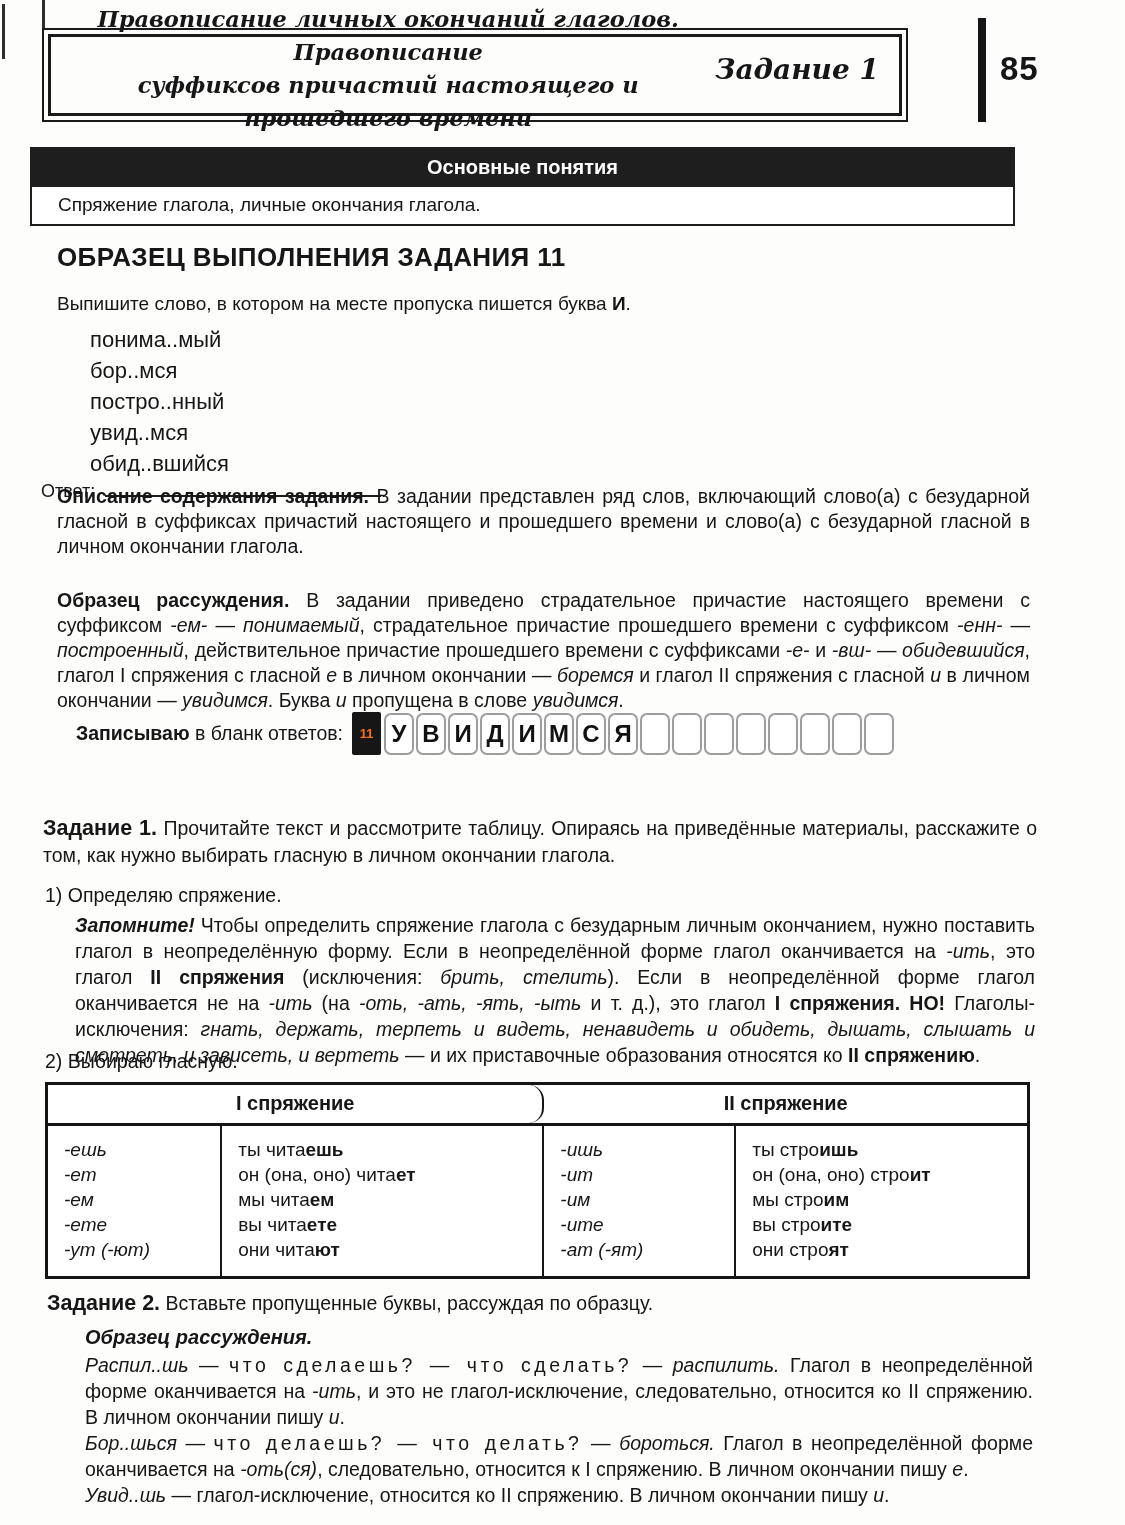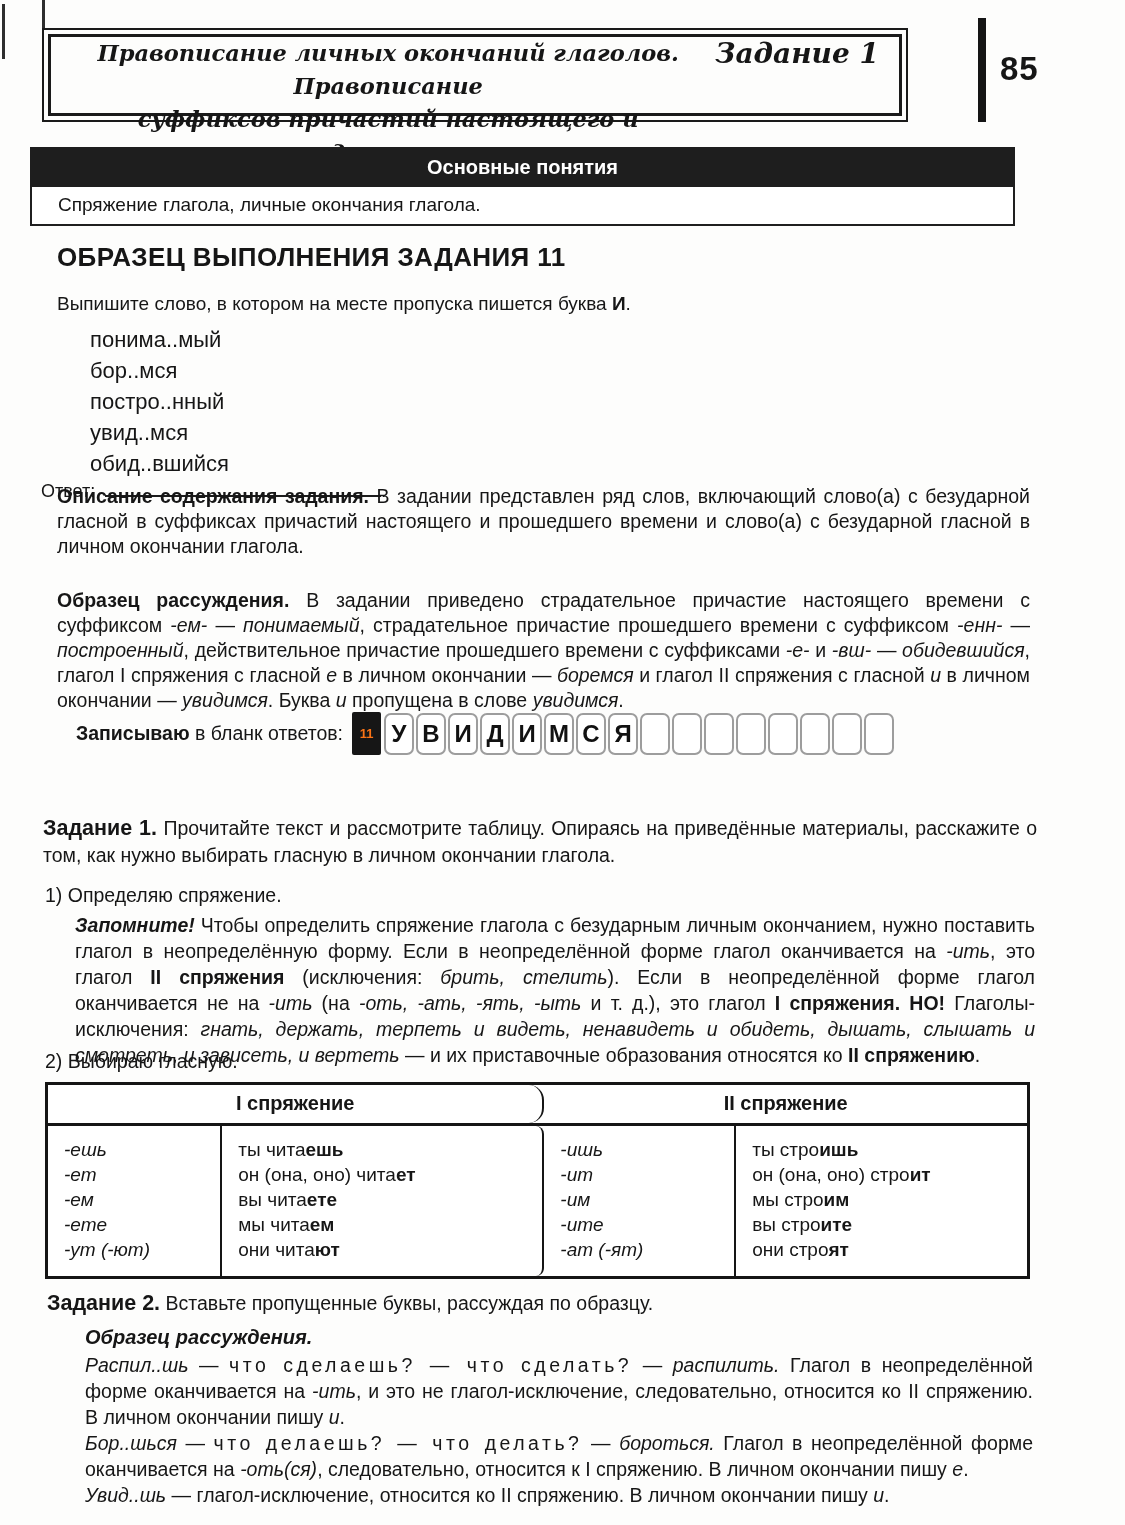--- a/index.html
+++ b/index.html
@@ -5,21 +5,21 @@
   html,body{margin:0;padding:0;background:#e8e8e6;}
   .page{position:relative;width:1125px;height:1525px;background:#fdfdfc;color:#161616;
         font-family:"Liberation Sans",sans-serif;overflow:hidden;margin:0 auto;}
   
   .scan-edge{position:absolute;left:2px;top:4px;width:3px;height:55px;background:#2e2e2e;}
   .scan-tick{position:absolute;left:42px;top:0;width:3px;height:32px;background:#2e2e2e;}
   
   .title-box{position:absolute;left:42px;top:28px;width:866px;height:94px;border:2px solid #1a1a1a;
              box-sizing:border-box;padding:4px;background:#fdfdfc;}
   .title-inner{border:3px solid #1a1a1a;width:100%;height:100%;box-sizing:border-box;
-               display:flex;align-items:flex-start;padding:0 20px 12px 26px;}
+               display:flex;align-items:center;padding:0 20px 12px 26px;}
   .chapter-title{flex:1;text-align:center;font-family:"DejaVu Serif",serif;font-style:italic;
                  font-weight:700;font-size:22.5px;line-height:33px;}
   .task-badge{font-family:"DejaVu Serif",serif;font-style:italic;font-weight:700;font-size:28px;
               margin-left:16px;white-space:nowrap;}
   .header-bar{position:absolute;left:978px;top:18px;width:8px;height:104px;background:#151515;}
   .page-number{position:absolute;left:1000px;top:50px;font-size:33px;font-weight:700;letter-spacing:1px;}
   
   .concepts{position:absolute;left:30px;top:147px;width:985px;}
   .concepts-bar{background:#1e1e1e;color:#fff;text-align:center;font-weight:700;font-size:20px;
                 height:40px;line-height:40px;}
@@ -54,21 +54,21 @@
   
   .conj-table{position:absolute;left:45px;top:1082px;width:985px;border:3px solid #151515;
               box-sizing:border-box;background:#fff;}
   .conj-head{display:flex;border-bottom:3px solid #151515;}
   .conj-head .hc{box-sizing:border-box;padding:7px 0 8px;font-weight:700;font-size:20px;text-align:center;}
   .h1{width:50.7%;border-right:2px solid #151515;border-radius:15px;}
   .h2{width:49.3%;}
   .conj-body{display:flex;}
   .cc{box-sizing:border-box;padding:11px 14px 14px 16px;font-size:19px;line-height:25px;}
   .c1{width:17.8%;border-right:2px solid #151515;font-style:italic;}
-  .c2{width:32.9%;border-right:2px solid #151515;border-radius:8px;}
+  .c2{width:32.9%;border-right:2px solid #151515;}
   .c3{width:19.6%;border-right:2px solid #151515;font-style:italic;}
   .c4{width:29.7%;}
   
   .task2-para{position:absolute;left:47px;top:1290px;width:983px;font-size:19.5px;line-height:26px;}
   .sample2{position:absolute;left:85px;top:1324px;width:948px;font-size:19.5px;line-height:26px;text-align:justify;}
   .sample2-heading{font-weight:700;font-style:italic;font-size:20px;margin-bottom:2px;}
   
   .seg-b{font-weight:700;}
   .seg-i{font-style:italic;}
   .seg-bi{font-weight:700;font-style:italic;}
@@ -157,22 +157,22 @@
       <div class="cc c1">
           <div>-ешь</div>
           <div>-ет</div>
           <div>-ем</div>
           <div>-ете</div>
           <div>-ут (-ют)</div>
         </div>
       <div class="cc c2">
           <div><span>ты чита</span><span class="seg-b">ешь</span></div>
           <div><span>он (она, оно) чита</span><span class="seg-b">ет</span></div>
+          <div><span>мы чита</span><span class="seg-b">ем</span></div>
           <div><span>вы чита</span><span class="seg-b">ете</span></div>
-          <div><span>мы чита</span><span class="seg-b">ем</span></div>
           <div><span>они чита</span><span class="seg-b">ют</span></div>
         </div>
       <div class="cc c3">
           <div>-ишь</div>
           <div>-ит</div>
           <div>-им</div>
           <div>-ите</div>
           <div>-ат (-ят)</div>
         </div>
       <div class="cc c4">

